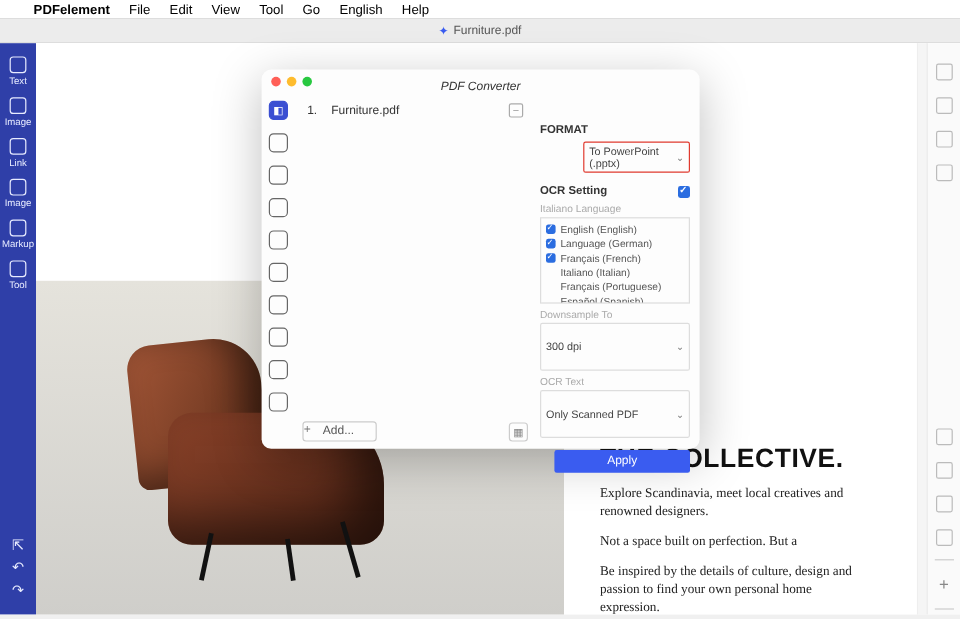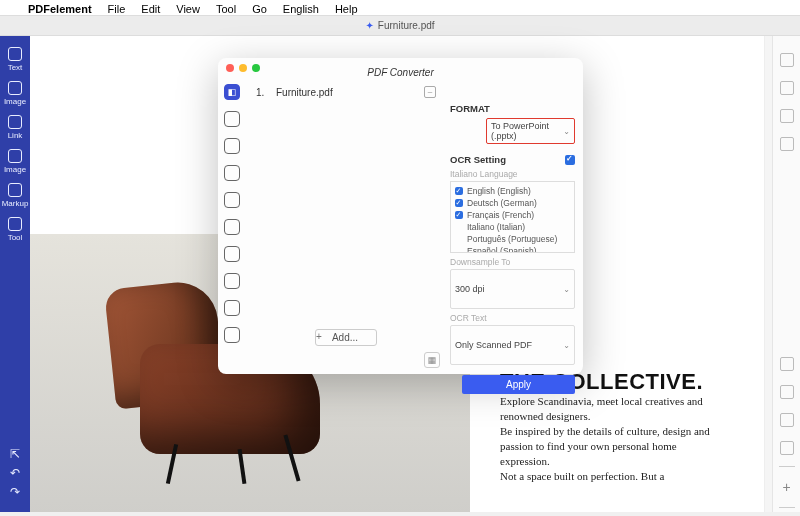--- a/index.html
+++ b/index.html
@@ -39,39 +39,39 @@
   .chair-block { position:absolute; left:0; top:198px; width:440px; height:280px; background:linear-gradient(180deg,#e5e3dc,#cfceca); }
   .chair { position:absolute; left:80px; top:40px; width:250px; height:210px;}
   .chair .seat { position:absolute; left:30px; top:70px; width:180px; height:110px; background:linear-gradient(140deg,#8a4229,#4a2214); border-radius:20px 60px 20px 20px / 20px 60px 20px 20px; box-shadow:inset -25px -20px 40px rgba(0,0,0,.5);}
   .chair .back { position:absolute; left:0; top:10px; width:110px; height:120px; background:linear-gradient(120deg,#a35637,#5a2c18); border-radius:20px 40px 30px 10px; transform:rotate(-6deg); box-shadow:inset -15px -10px 30px rgba(0,0,0,.45);}
   .chair .leg1 { position:absolute; left:60px; top:170px; width:4px; height:40px; background:#111; transform:rotate(12deg);}
   .chair .leg2 { position:absolute; left:130px; top:175px; width:4px; height:35px; background:#111; transform:rotate(-8deg);}
   .chair .leg3 { position:absolute; left:180px; top:160px; width:4px; height:48px; background:#111; transform:rotate(-16deg);}
   
   .doc-text { position:absolute; left:470px; top:310px; width:225px;}
   .doc-text h1 { font-family: Arial Black, Arial, sans-serif; font-weight:900; font-size:22px; line-height:1.1; letter-spacing:.5px; color:#111;}
-  .doc-text p { font-family: Georgia, serif; font-size:11px; color:#222; line-height:1.35;}
+  .doc-text p { font-family: Georgia, serif; font-size:11px; color:#222; margin-top:10px; line-height:1.35;}
   
   
   .dialog { position:absolute; left:218px; top:22px; width:365px; height:316px; background:#fdfdfd; border-radius:8px; box-shadow:0 10px 40px rgba(0,0,0,.25);}
   .dialog .titlebar { height:20px; display:flex; align-items:flex-end; justify-content:center; font-size:10px; color:#333; position:relative;font-style:italic;}
   .traffic { position:absolute; left:8px; top:6px; display:flex; gap:5px;}
   .traffic span { width:8px; height:8px; border-radius:50%; }
   .tr-red{background:#ff5f57;} .tr-yel{background:#febc2e;} .tr-grn{background:#28c840;}
   
   .dialog-body { display:flex; height:calc(100% - 20px);}
   .d-left { width:28px; border-right:0; display:flex; flex-direction:column; align-items:center; padding-top:6px; gap:11px;}
   .d-left .dli { width:16px; height:16px; border:1px solid #666; border-radius:4px; font-size:9px; color:#555; display:flex; align-items:center; justify-content:center;}
   .d-left .dli.active { background:#3b4fd2; border-color:#3b4fd2; color:#fff;}
   
   .d-mid { width:200px; padding:6px 6px; position:relative; font-size:10px; color:#333;}
   .file-row { display:flex; align-items:center; gap:10px; padding:2px 4px;}
   .file-row .num { width:10px;}
   .file-row .del { margin-left:auto; width:12px; height:12px; border:1px solid #aaa; border-radius:2px; font-size:8px; text-align:center; line-height:10px; color:#888;}
-  .d-mid .bottom { position:absolute; left:6px; right:6px; bottom:6px; display:flex; gap:6px; align-items:center;flex-direction:column;}
+  .d-mid .bottom { position:absolute; left:6px; right:6px; bottom:6px; display:flex; gap:24px; align-items:center;}
   .addbtn { border:1px solid #ccc; border-radius:3px; padding:2px 18px 2px 8px; font-size:10px; color:#555; position:relative;}
   .addbtn:before { content:"+"; position:absolute; left:-2px; top:1px; width:10px; text-align:center; color:#777;}
   .addbtn { padding-left:16px;}
   .gridic { margin-left:auto; width:16px; height:16px; border:1px solid #ccc; border-radius:3px; font-size:9px; text-align:center; line-height:14px; color:#888;}
   
   .d-right { width:137px; padding:6px 8px 6px 4px; font-size:9.5px; color:#333;}
   .d-right .sec-title { font-weight:700; font-size:9.5px; margin:19px 0 4px; display:flex; align-items:center; justify-content:space-between;}
   .format-select { border:1.5px solid #e03a2f; border-radius:2px; padding:2px 4px; font-size:9px; color:#444; display:flex; justify-content:space-between; align-items:center;margin-left:36px;}
   .format-select .car { font-size:8px; color:#888;}
   .ocr-check { width:10px; height:10px; background:#2b6de0; border-radius:2px; position:relative;}
@@ -164,22 +164,22 @@
         <div class="back"></div>
         <div class="seat"></div>
         <div class="leg1"></div>
           <div class="leg2"></div>
           <div class="leg3"></div>
       </div>
     </div>
     <div class="doc-text">
       <h1><span>ED BY</span><br><span>THE COLLECTIVE.</span></h1>
       <p>Explore Scandinavia, meet local creatives and renowned designers.</p>
+      <p>Not a space built on perfection. But a</p>
       <p>Be inspired by the details of culture, design and passion to find your own personal home expression.</p>
-      <p>Not a space built on perfection. But a</p>
     </div>
   </div>
 
   <div class="dialog">
     <div class="titlebar">
       <div class="traffic">
         <span class="tr-red"></span>
         <span class="tr-yel"></span>
         <span class="tr-grn"></span>
       </div>
@@ -220,33 +220,33 @@
           <span class="ocr-check"></span>
         </div>
         <div class="subhead">Italiano Language</div>
         <div class="lang-box">
           <div class="lang-row">
               <span class="cb"></span>
               <span>English (English)</span>
             </div>
           <div class="lang-row">
               <span class="cb"></span>
-              <span>Deutsch (German)</span>
+              <span>Language (German)</span>
             </div>
           <div class="lang-row">
               <span class="cb"></span>
               <span>Français (French)</span>
             </div>
           <div class="lang-row nocb">
               <span class="cb"></span>
               <span>Italiano (Italian)</span>
             </div>
           <div class="lang-row nocb">
               <span class="cb"></span>
-              <span>Português (Portuguese)</span>
+              <span>Français (Portuguese)</span>
             </div>
           <div class="lang-row nocb">
               <span class="cb"></span>
               <span>Español (Spanish)</span>
             </div>
 
         </div>
         <div class="subhead">Downsample To</div>
         <div class="sel-box">
             <span>300 dpi</span>

